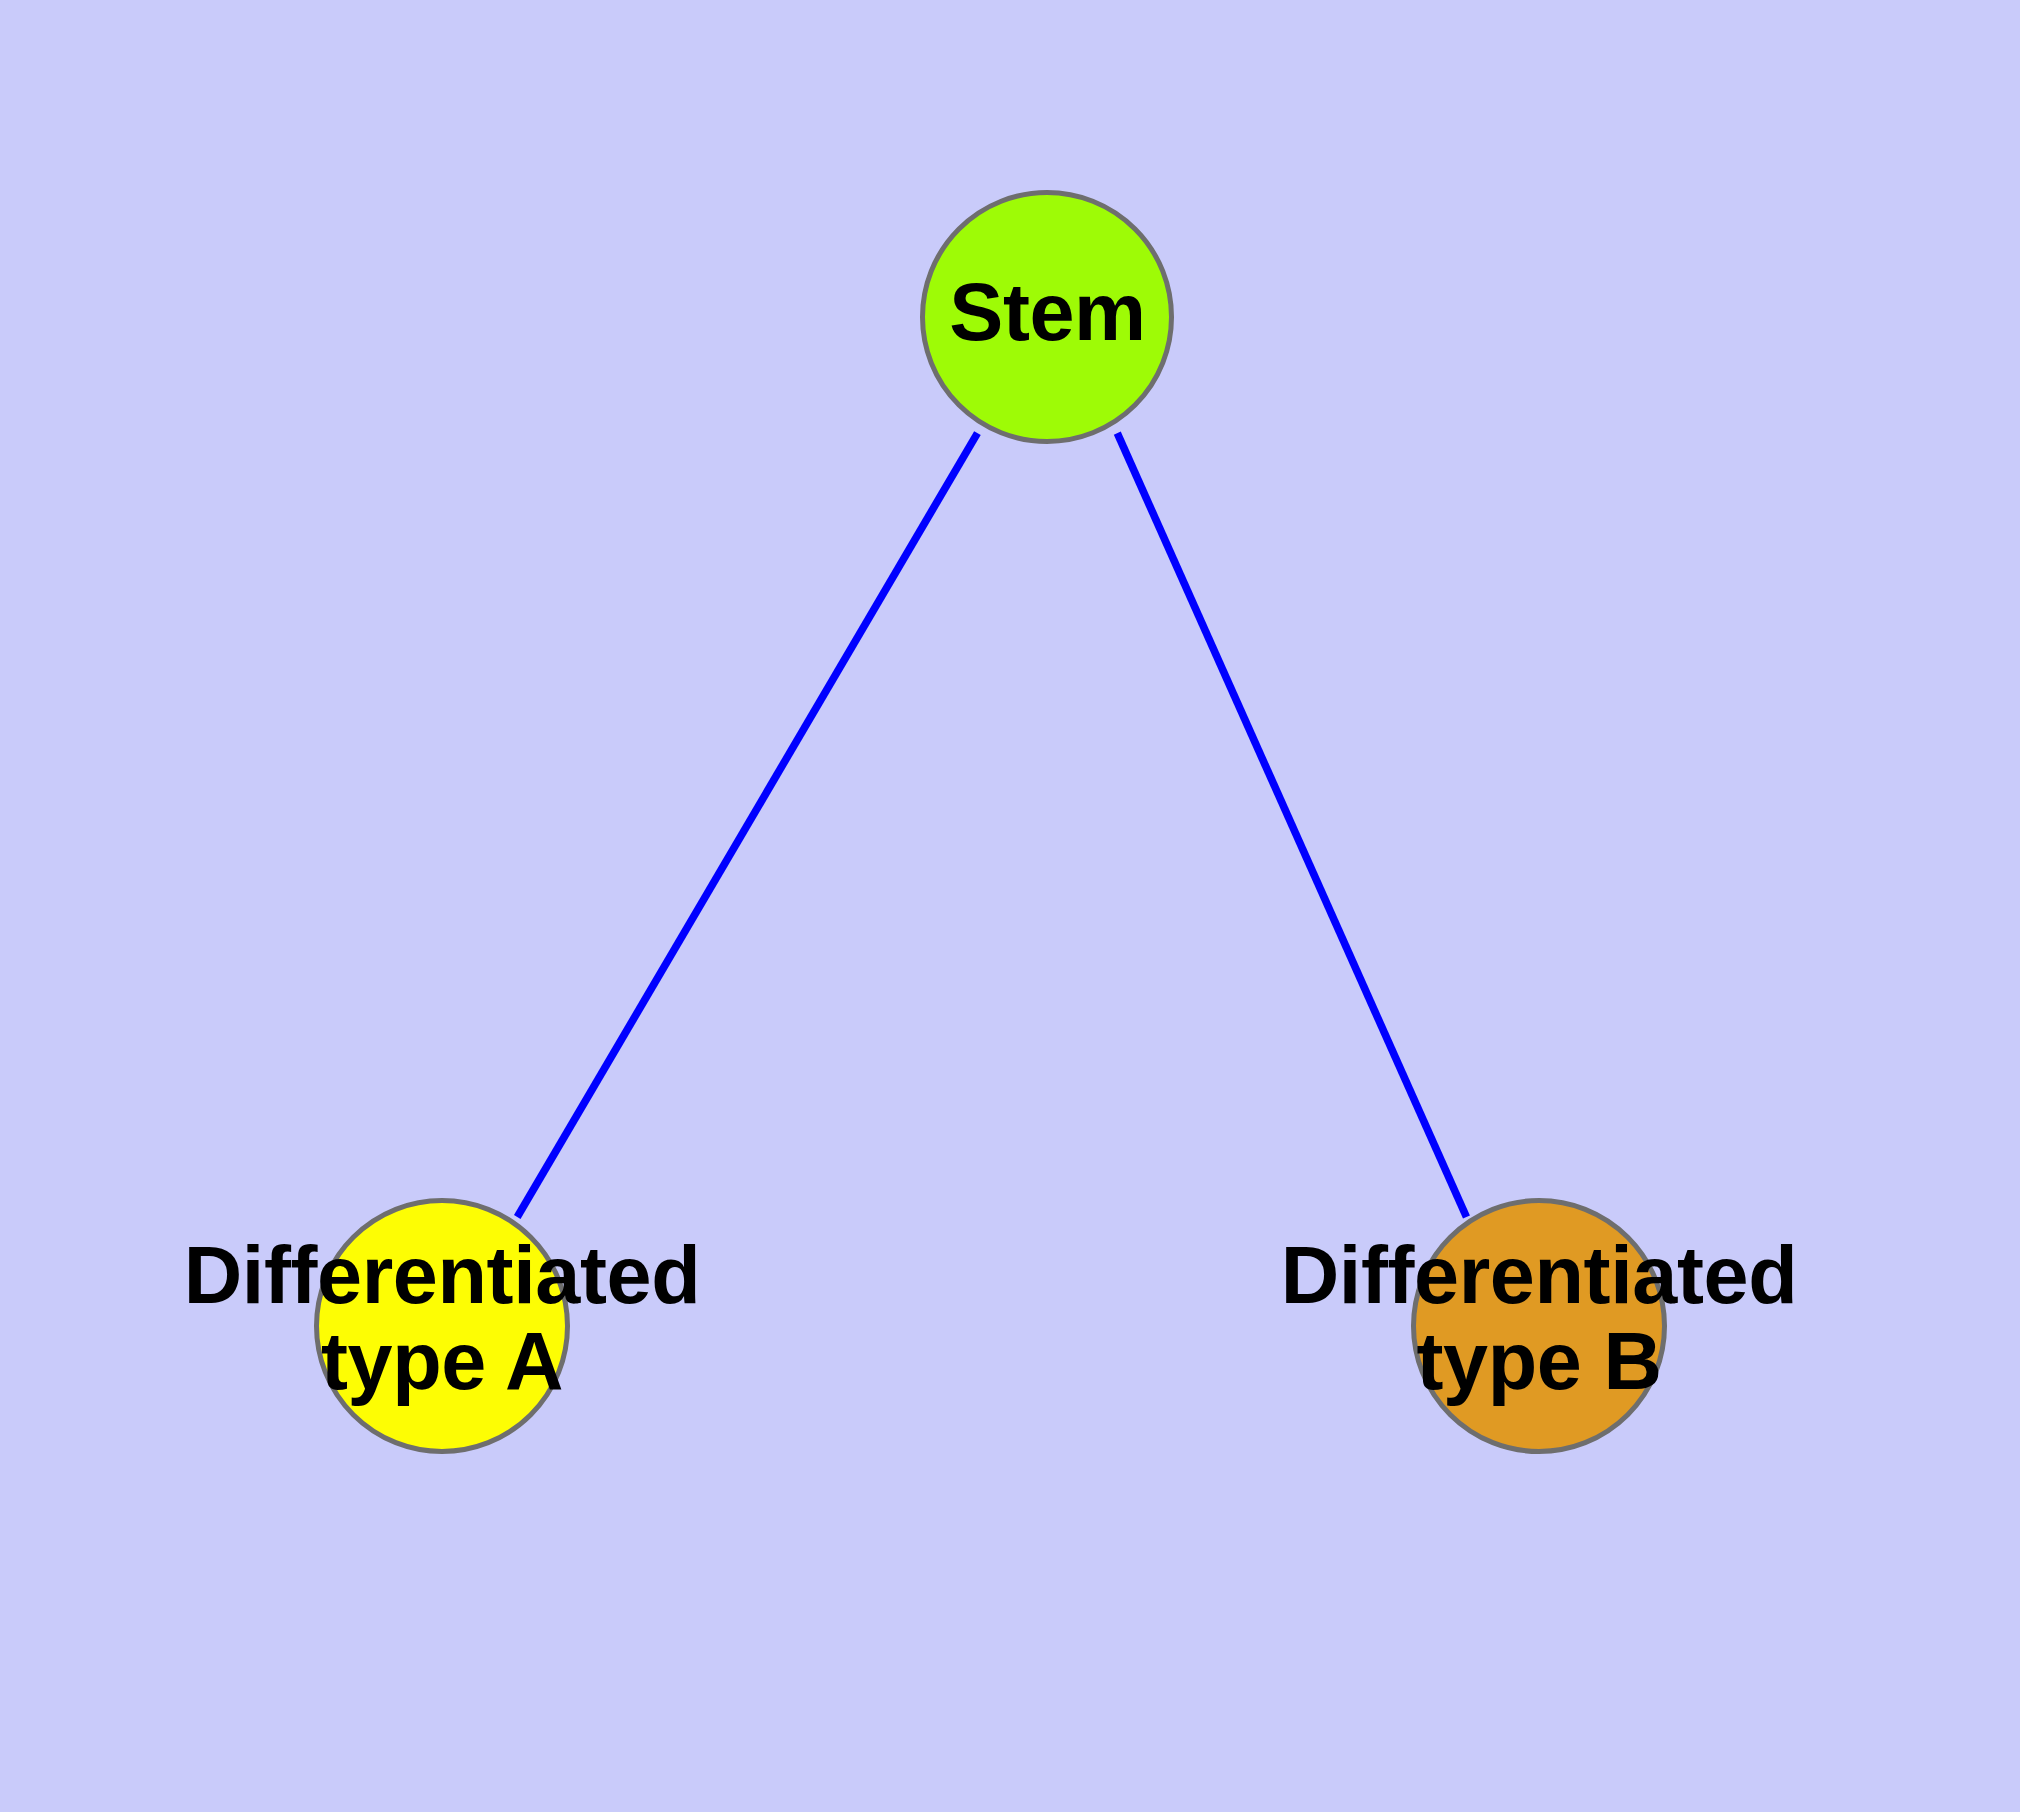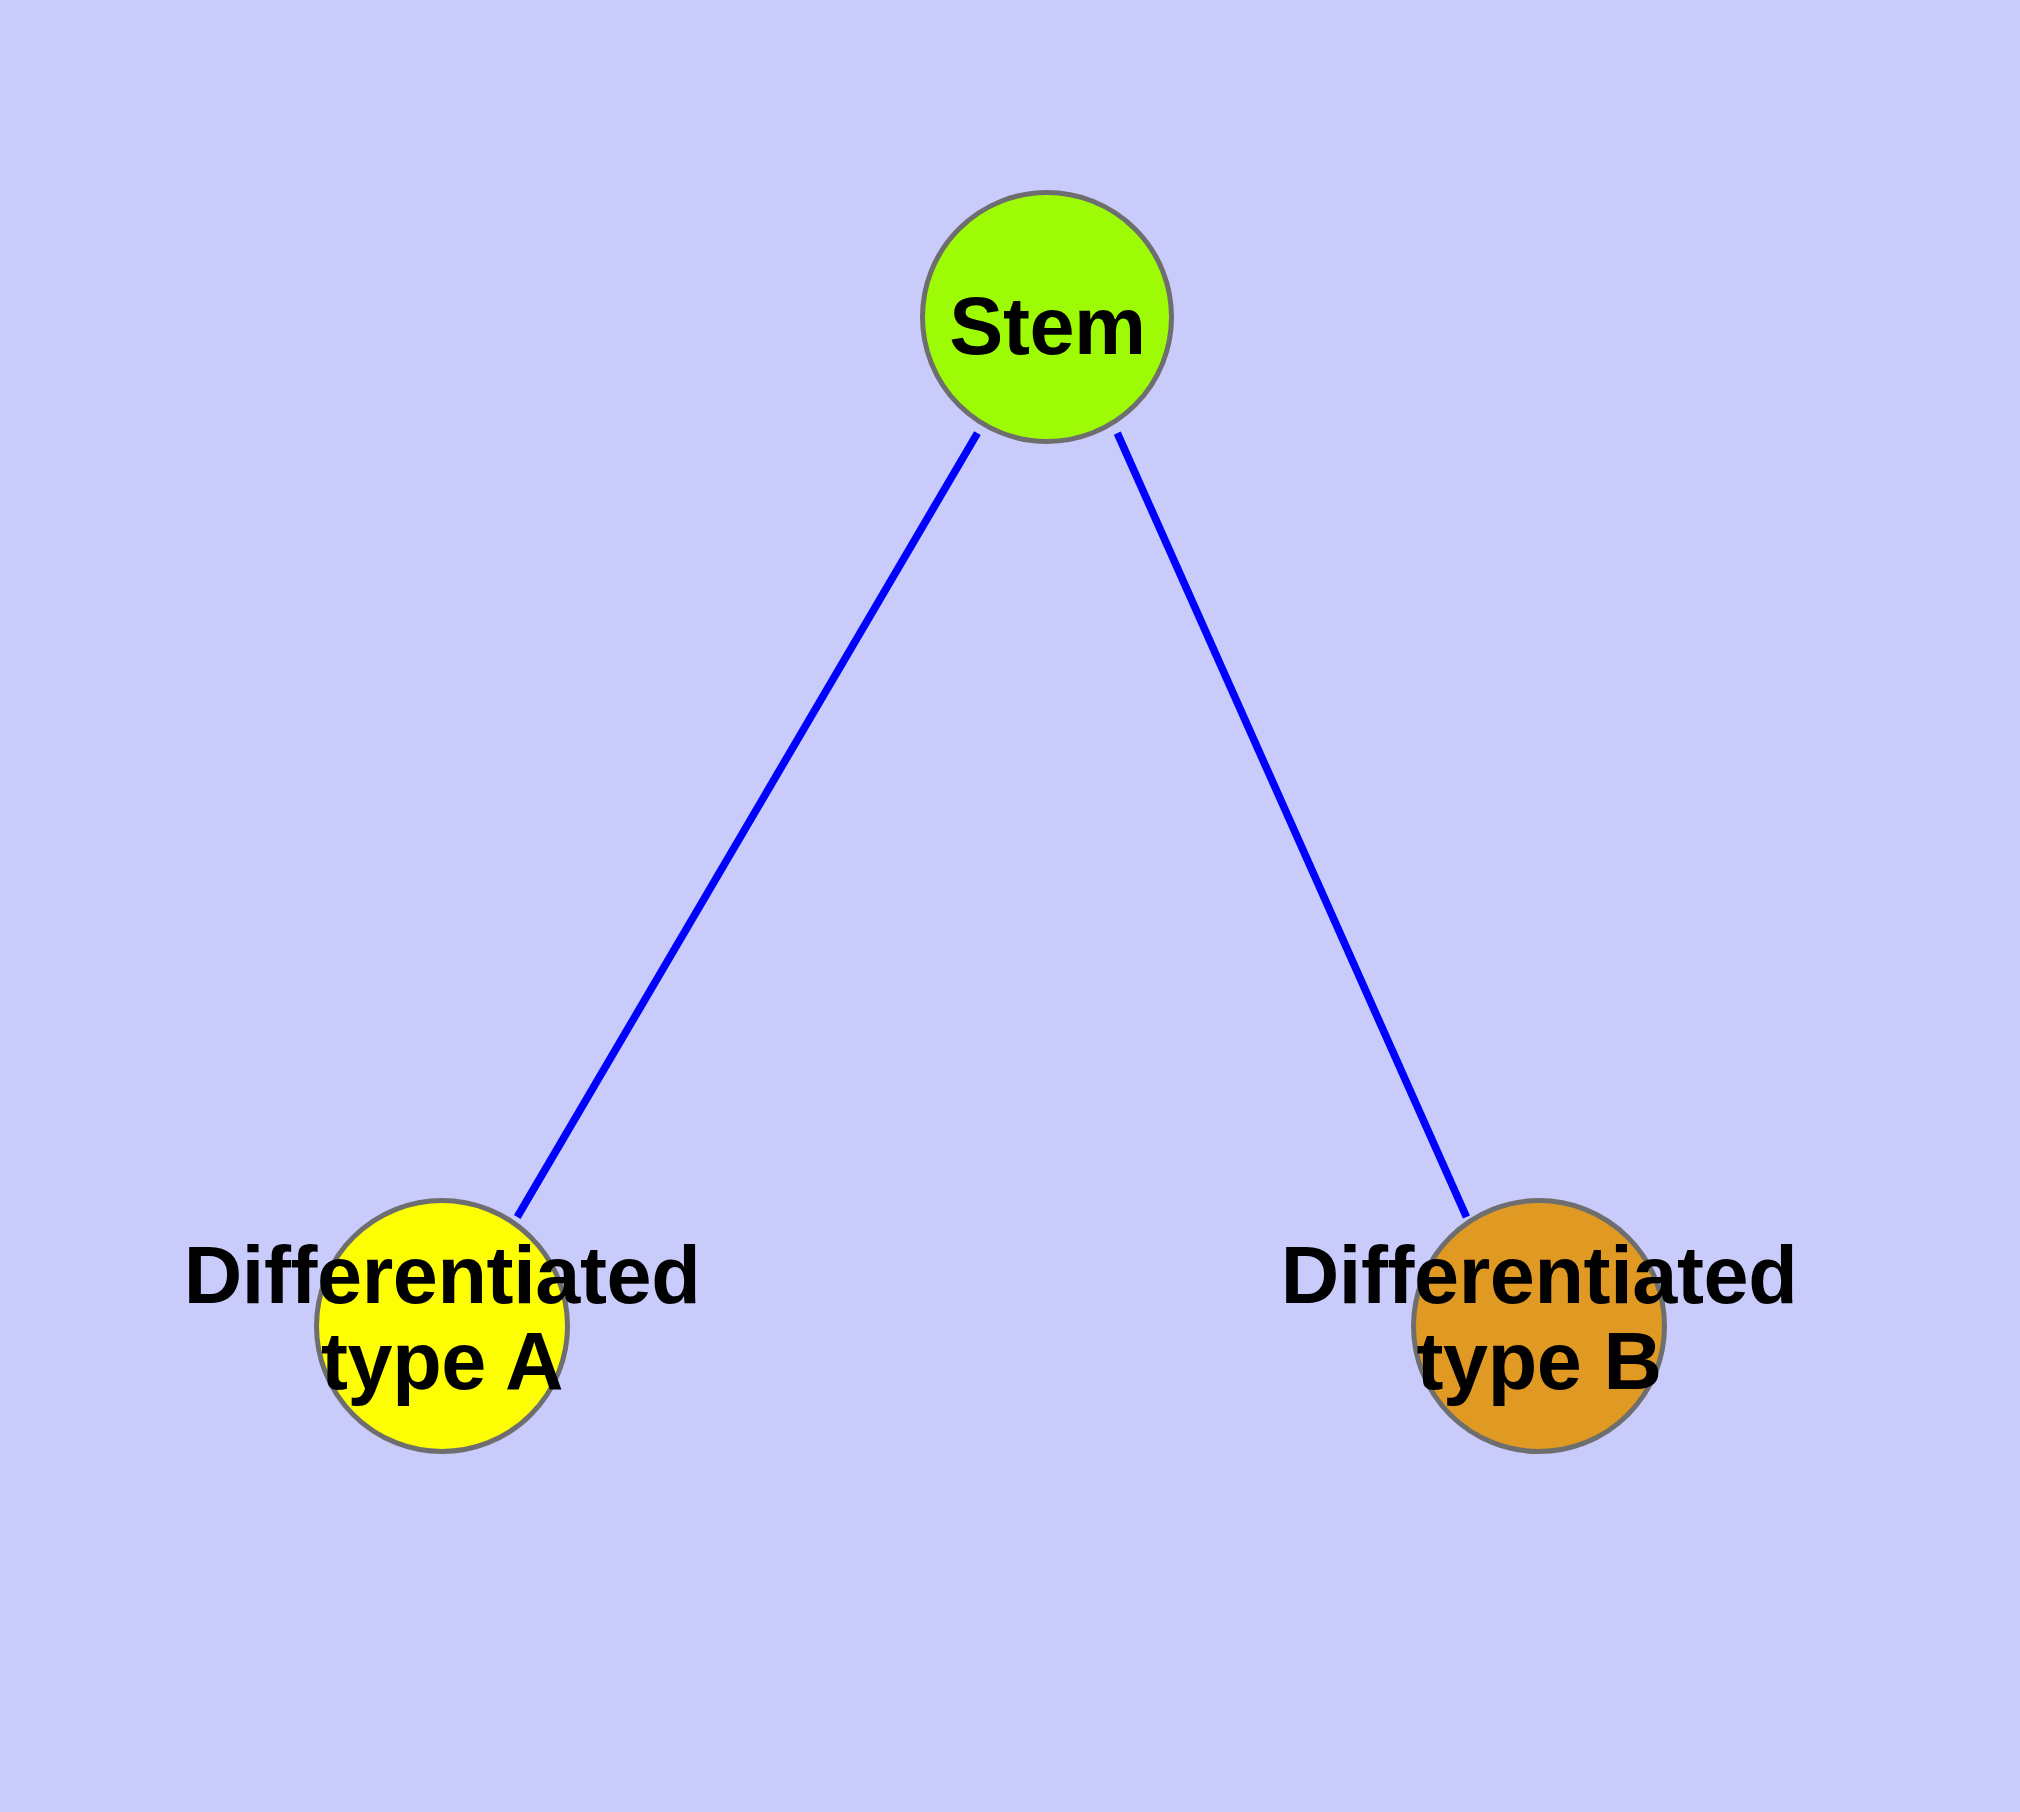--- a/index.html
+++ b/index.html
@@ -45,21 +45,21 @@
   
   #node-stem {
     left: 920px;
     top: 190px;
     width: 254px;
     height: 254px;
     background: #9efb06;
   }
   #label-stem {
     left: 793px;
-    top: 284px;
+    top: 270px;
     width: 509px;
     font-size: 81px;
   }
   
   #node-diff-a {
     left: 314px;
     top: 1198px;
     width: 256px;
     height: 256px;
     background: #fdfd04;

